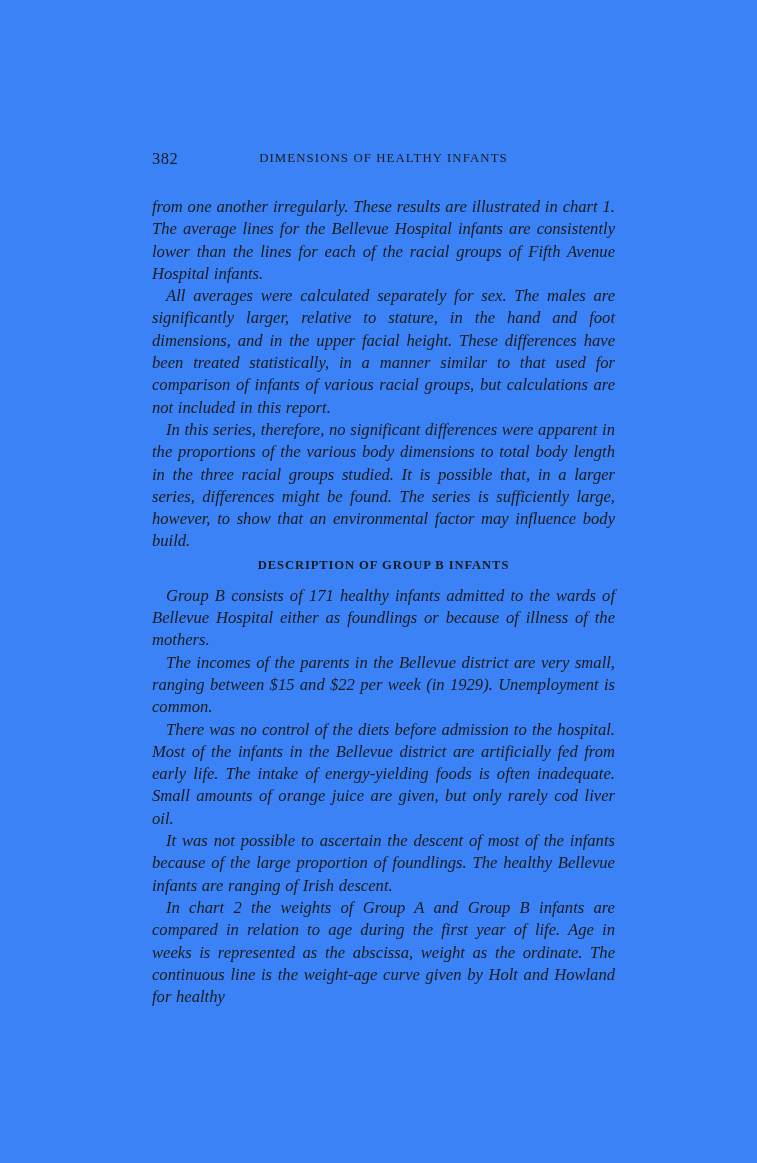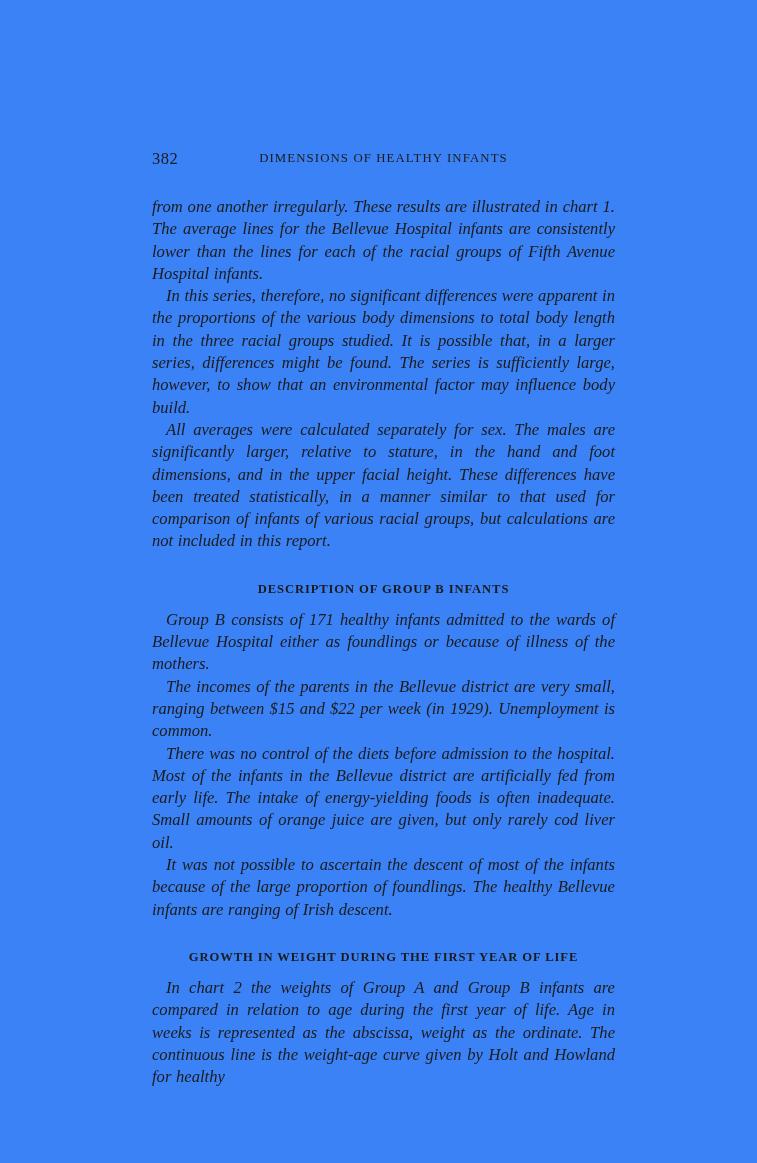--- a/index.html
+++ b/index.html
@@ -51,48 +51,47 @@
     line-height: 22.3px;
     text-align: justify;
     text-indent: 14px;
     word-spacing: 0.5px;
     font-style: italic;
   }
   .para.no-indent {
     text-indent: 0;
   }
   .section-heading {
-    margin: 28px 0 12px 0;
+    margin: 4px 0 12px 0;
     text-align: center;
     font-size: 12.6px;
     font-weight: 700;
     letter-spacing: 0.9px;
     line-height: 16px;
   }
 </style>
 </head>
 <body>
 
 <div class="page">
   <div class="text-col">
 
     <div class="running-header">
       <span class="page-num">382</span>
       <span class="running-title">DIMENSIONS OF HEALTHY INFANTS</span>
     </div>
 
     <p class="para no-indent">from one another irregularly. These results are illustrated in chart 1. The average lines for the Bellevue Hospital infants are consistently lower than the lines for each of the racial groups of Fifth Avenue Hospital infants.</p>
+    <p class="para">All averages were calculated separately for sex. The males are significantly larger, relative to stature, in the hand and foot dimensions, and in the upper facial height. These differences have been treated statistically, in a manner similar to that used for comparison of infants of various racial groups, but calculations are not included in this report.</p>
     <p class="para">In this series, therefore, no significant differences were apparent in the proportions of the various body dimensions to total body length in the three racial groups studied. It is possible that, in a larger series, differences might be found. The series is sufficiently large, however, to show that an environmental factor may influence body build.</p>
-    <p class="para">All averages were calculated separately for sex. The males are significantly larger, relative to stature, in the hand and foot dimensions, and in the upper facial height. These differences have been treated statistically, in a manner similar to that used for comparison of infants of various racial groups, but calculations are not included in this report.</p>
 
     <h2 class="section-heading">DESCRIPTION OF GROUP B INFANTS</h2>
 
     <p class="para">Group B consists of 171 healthy infants admitted to the wards of Bellevue Hospital either as foundlings or because of illness of the mothers.</p>
     <p class="para">The incomes of the parents in the Bellevue district are very small, ranging between $15 and $22 per week (in 1929). Unemployment is common.</p>
     <p class="para">There was no control of the diets before admission to the hospital. Most of the infants in the Bellevue district are artificially fed from early life. The intake of energy-yielding foods is often inadequate. Small amounts of orange juice are given, but only rarely cod liver oil.</p>
     <p class="para">It was not possible to ascertain the descent of most of the infants because of the large proportion of foundlings. The healthy Bellevue infants are ranging of Irish descent.</p>
 
-    <h2 class="section-heading">GROWTH IN WEIGHT DURING THE FIRST YEAR OF LIFE</h2>
 
     <p class="para">In chart 2 the weights of Group A and Group B infants are compared in relation to age during the first year of life. Age in weeks is represented as the abscissa, weight as the ordinate. The continuous line is the weight-age curve given by Holt and Howland for healthy</p>
 
   </div>
 </div>
 
 </body></html>

